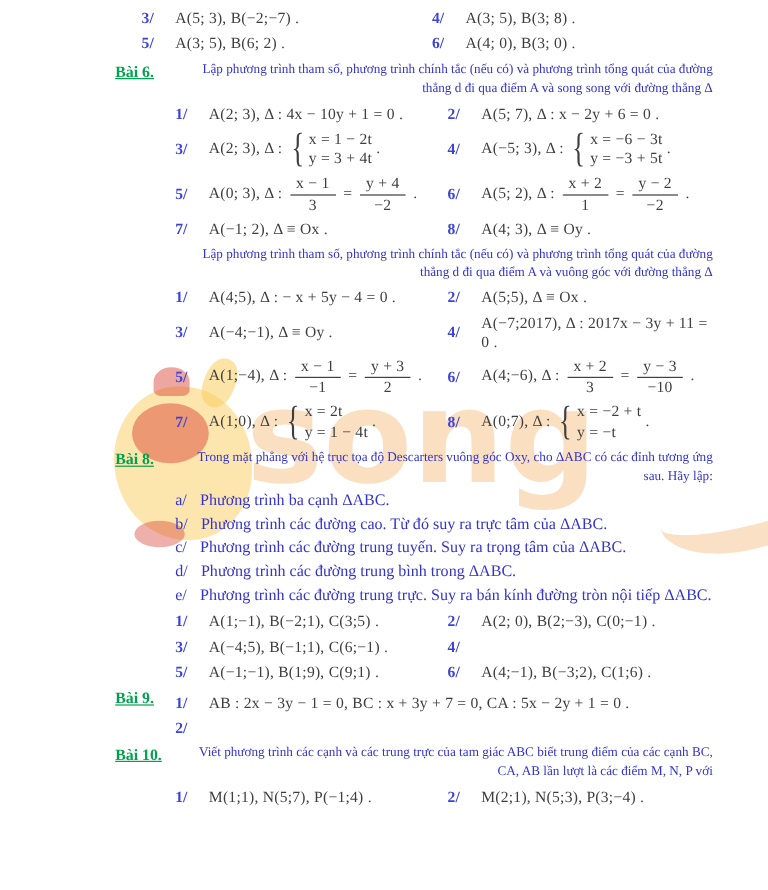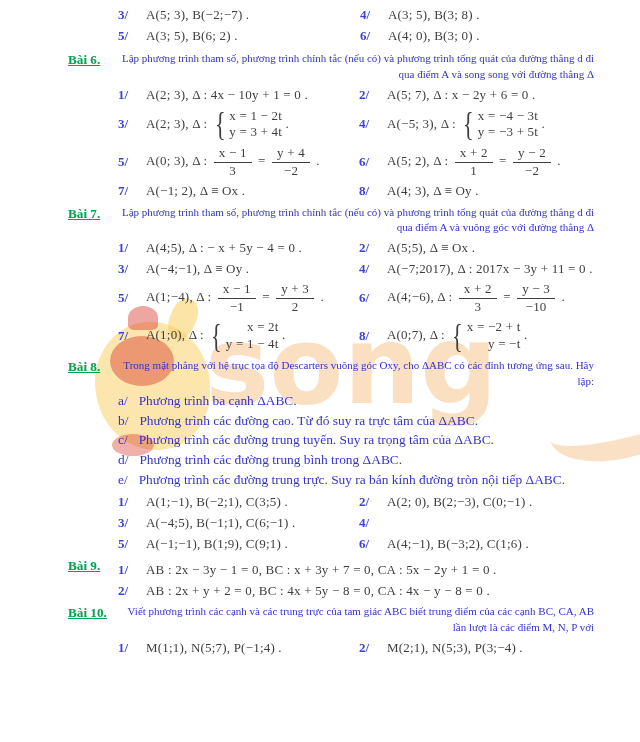--- a/index.html
+++ b/index.html
@@ -25,21 +25,21 @@
   .wm-face  { left: 110px; top: 336px; width: 64px;  height: 50px;  background: #d63a2c; opacity: .45; border-radius: 50%; }
   .wm-thumb { left: 170px; top: 298px; width: 26px;  height: 42px;  background: #f9cd5e; opacity: .55; border-radius: 45%; transform: rotate(22deg); }
   .wm-foot  { left: 112px; top: 434px; width: 42px;  height: 22px;  background: #d63a2c; opacity: .4;  border-radius: 50%; }
   .wm-swoosh{ left: 548px; top: 386px; width: 150px; height: 72px;  border-bottom: 20px solid #f6c58e; opacity: .5; border-radius: 50%; transform: rotate(-14deg); }
 
   
   .content { position: relative; z-index: 1; padding: 4px 46px 0 68px; }
 
   .intro-grid { margin-left: 50px; display: grid; grid-template-columns: 1fr 1fr; column-gap: 8px; margin-bottom: 5px; }
 
-  .exercise { display: grid; grid-template-columns: 50px 1fr; margin-top: 3px; }
+  .exercise { display: grid; grid-template-columns: 50px 1fr; margin-top: 3px; margin-left: 28px; }
   .ex-label {
     grid-column: 1; color: var(--c-label, #00a24e); font-weight: bold;
     text-decoration: underline; white-space: nowrap; line-height: 1.42; font-size: 13.2px;
   }
   .ex-statement { grid-column: 2; color: var(--c-stmt, #3434cc); line-height: 1.42; font-size: 11px; text-align: right; }
   .ex-statement .run-math { color: var(--c-math, #3e3e3e); }
   .ex-body { grid-column: 2; }
 
   .subitems { margin-top: 2px; }
   .subitem { display: flex; gap: 11px; color: var(--c-stmt, #3434cc); line-height: 1.46; font-size: 13.4px; }
@@ -53,21 +53,21 @@
   .item-content { letter-spacing: 0.2px; }
 
   
   .frac { display: inline-block; vertical-align: middle; text-align: center; line-height: 1.12; margin: 0 3px; }
   .frac-num { display: block; padding: 0 5px 1px; border-bottom: 1px solid currentColor; }
   .frac-den { display: block; padding-top: 1px; }
 
   
   .sys { display: inline-flex; align-items: center; vertical-align: middle; margin-left: 1px; }
   .sys-brace { font-size: 34px; font-weight: 400; line-height: 0.9; transform: scaleX(0.65); margin-right: 1px; }
-  .sys-lines { display: flex; flex-direction: column; text-align: right; line-height: 1.28; }
+  .sys-lines { display: flex; flex-direction: column; text-align: left; line-height: 1.28; }
 </style>
 </head>
 <body>
 
 <div class="page">
 
   <div class="watermark">
     <div class="wm-shape wm-body"></div>
     <div class="wm-shape wm-comb"></div>
     <div class="wm-shape wm-face"></div>
@@ -118,21 +118,21 @@
                       <span class="sys-line">x = 1 − 2t</span>
                       <span class="sys-line">y = 3 + 4t</span>
                     </span>
                   </span><span class="seg-text"> .</span></span>
               </div>
               <div class="item">
                 <span class="item-num">4/</span>
                 <span class="item-content"><span class="seg-text">A(−5; 3), Δ : </span><span class="sys">
                     <span class="sys-brace">{</span>
                     <span class="sys-lines">
-                      <span class="sys-line">x = −4 − 3t</span>
+                      <span class="sys-line">x = −6 − 3t</span>
                       <span class="sys-line">y = −3 + 5t</span>
                     </span>
                   </span><span class="seg-text"> .</span></span>
               </div>
               <div class="item">
                 <span class="item-num">5/</span>
                 <span class="item-content"><span class="seg-text">A(0; 3), Δ : </span><span class="frac"><span class="frac-num">x − 1</span><span class="frac-den">3</span></span><span class="seg-text"> = </span><span class="frac"><span class="frac-num">y + 4</span><span class="frac-den">−2</span></span><span class="seg-text"> .</span></span>
               </div>
               <div class="item">
                 <span class="item-num">6/</span>
@@ -143,21 +143,20 @@
                 <span class="item-content"><span class="seg-text">A(−1; 2), Δ ≡ Ox .</span></span>
               </div>
               <div class="item">
                 <span class="item-num">8/</span>
                 <span class="item-content"><span class="seg-text">A(4; 3), Δ ≡ Oy .</span></span>
               </div>
             </div>
           </div>
         </div>
         <div class="exercise">
-          <span class="ex-label">Bài 7.</span>
           <div class="ex-statement"><span class="run">Lập phương trình tham số, phương trình chính tắc (nếu có) và phương trình tổng quát của đường thẳng d đi qua điểm A và vuông góc với đường thẳng Δ</span></div>
           <div class="ex-body">
             <div class="items-grid">
               <div class="item">
                 <span class="item-num">1/</span>
                 <span class="item-content"><span class="seg-text">A(4;5), Δ :  − x + 5y − 4 = 0 .</span></span>
               </div>
               <div class="item">
                 <span class="item-num">2/</span>
                 <span class="item-content"><span class="seg-text">A(5;5), Δ ≡ Ox .</span></span>
@@ -257,21 +256,20 @@
         <div class="exercise">
           <span class="ex-label">Bài 9.</span>
           <div class="ex-body">
             <div class="items-grid one-col">
               <div class="item">
                 <span class="item-num">1/</span>
                 <span class="item-content"><span class="seg-text">AB : 2x − 3y − 1 = 0,   BC : x + 3y + 7 = 0,   CA : 5x − 2y + 1 = 0 .</span></span>
               </div>
               <div class="item">
                 <span class="item-num">2/</span>
-                <span class="item-content"><span class="seg-text">AB : 2x + y + 2 = 0,   BC : 4x + 5y − 8 = 0,   CA : 4x − y − 8 = 0 .</span></span>
               </div>
             </div>
           </div>
         </div>
         <div class="exercise">
           <span class="ex-label">Bài 10.</span>
           <div class="ex-statement"><span class="run">Viết phương trình các cạnh và các trung trực của tam giác ABC biết trung điểm của các cạnh BC, CA, AB lần lượt là các điểm M, N, P với</span></div>
           <div class="ex-body">
             <div class="items-grid">
               <div class="item">

